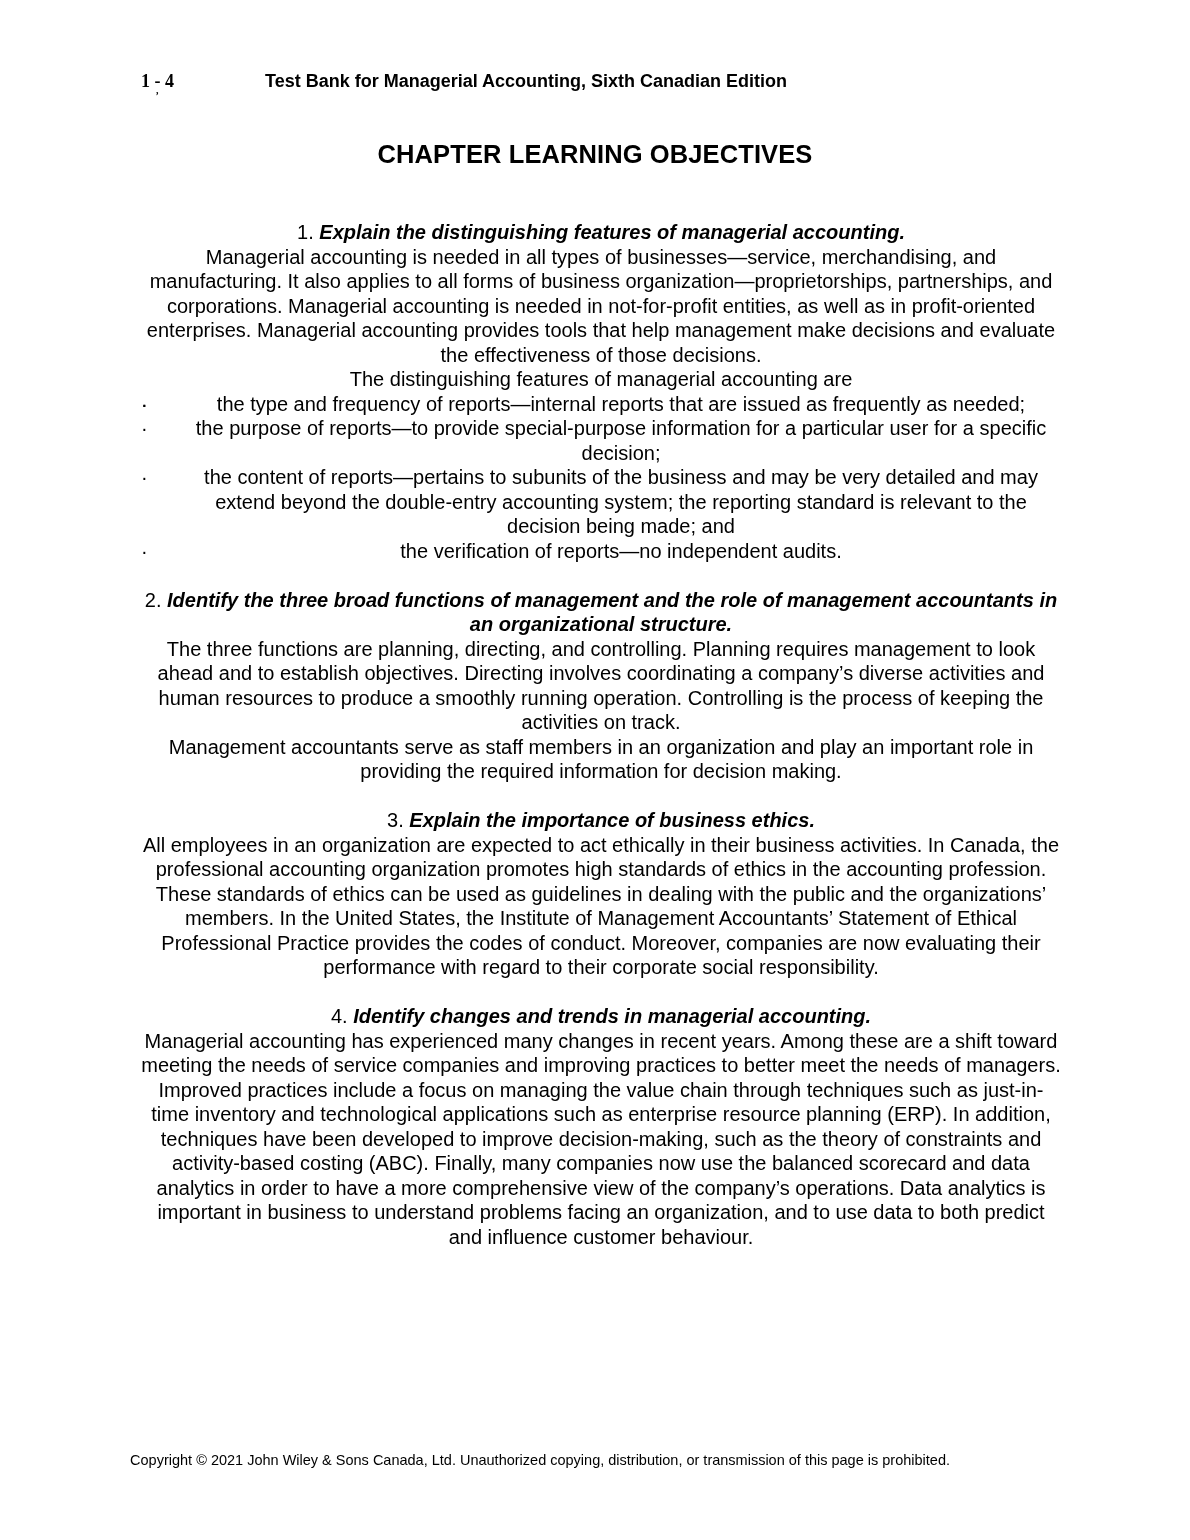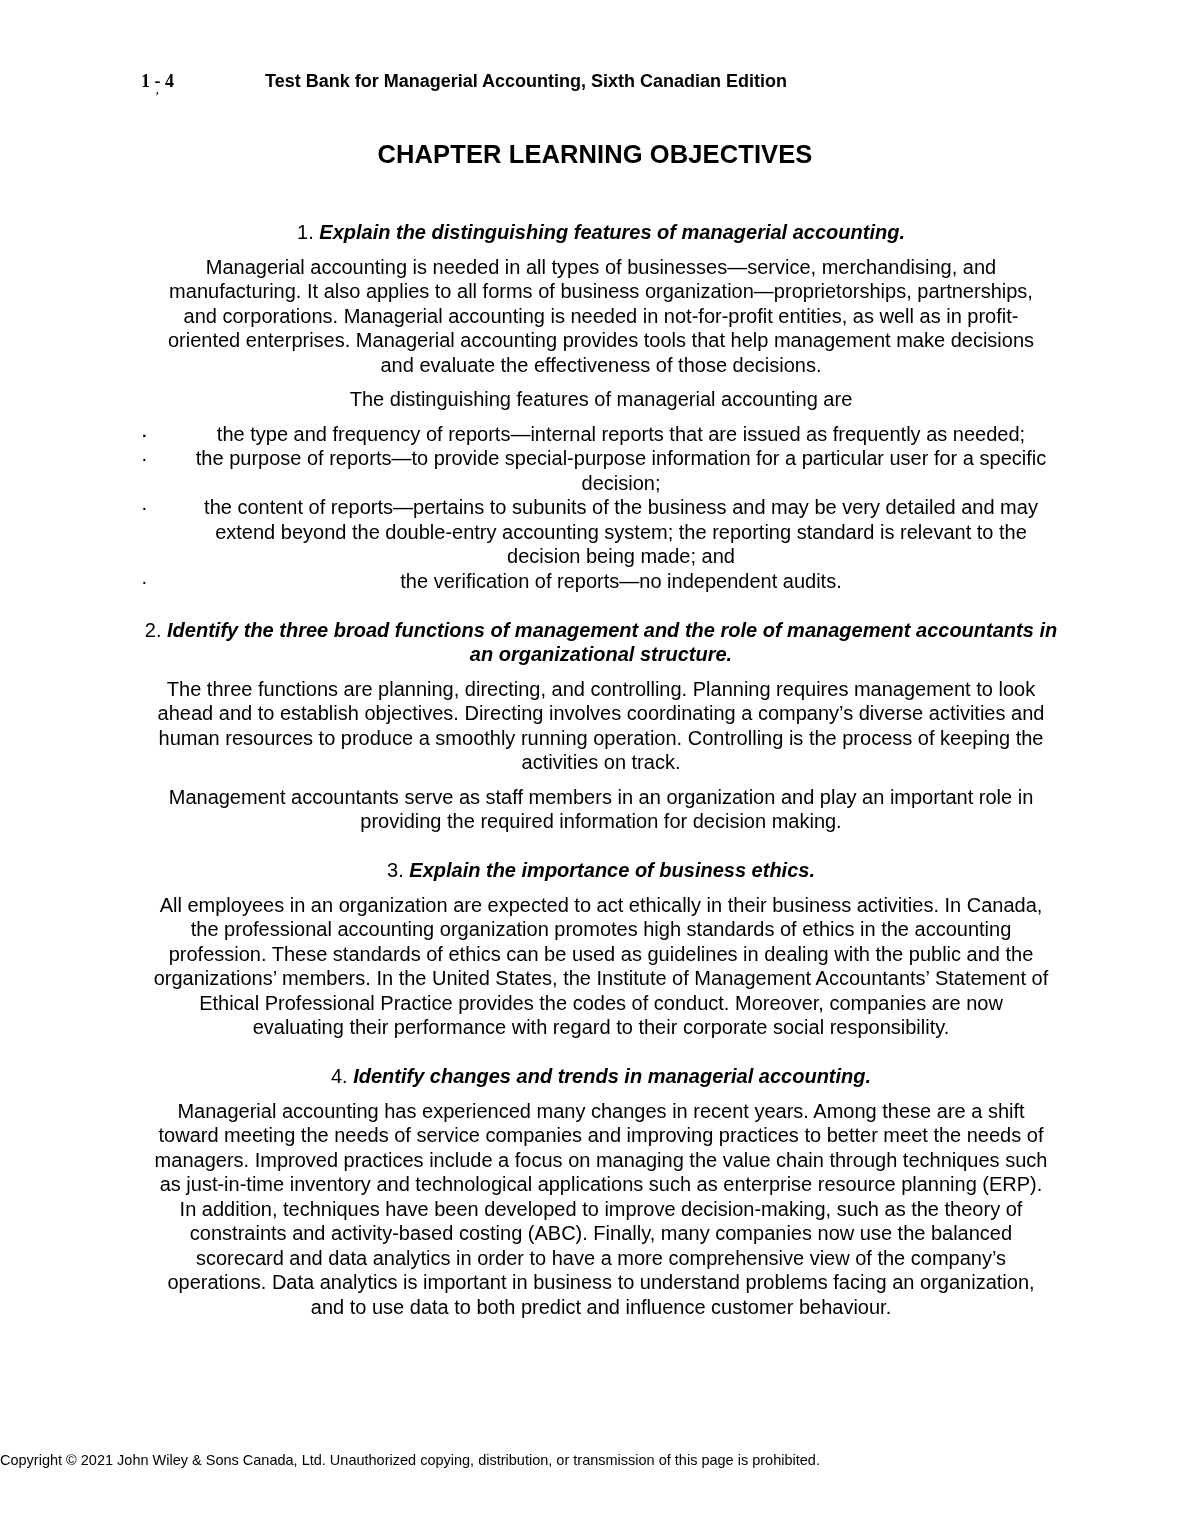--- a/index.html
+++ b/index.html
@@ -15,26 +15,26 @@
     position: absolute; top: 140px; left: 0; width: 1190px; text-align: center;
     font-weight: bold; font-size: 25.5px; letter-spacing: 0.1px;
   }
   .content {
     position: absolute; top: 220px; left: 141px; width: 920px;
     font-size: 20px; line-height: 24.5px;
   }
   .objective { margin-bottom: 24.5px; text-align: center; }
   .obj-head .num { font-weight: normal; }
   .obj-head .txt { font-weight: bold; font-style: italic; }
-  p { margin: 10px; }
+  p { margin: 0; }
   ul.features { list-style: none; margin: 0; padding: 0; }
   ul.features li { position: relative; padding-left: 40px; }
   ul.features li .bullet { position: absolute; left: 0; top: 0; }
   .footer {
-    position: absolute; top: 1452px; left: 0; width: 1070px; text-align: left;
+    position: absolute; top: 1452px; left: 0; width: 1070px; text-align: right;
     padding-right: 120px; box-sizing: border-box; font-size: 14.5px;
   }
 </style>
 </head>
 <body>
 
 <div class="header">
   <span class="pg"><span>1 - 4</span><span class="dot">,</span></span>
   <span class="title">Test Bank for Managerial Accounting, Sixth Canadian Edition</span>
 </div>

